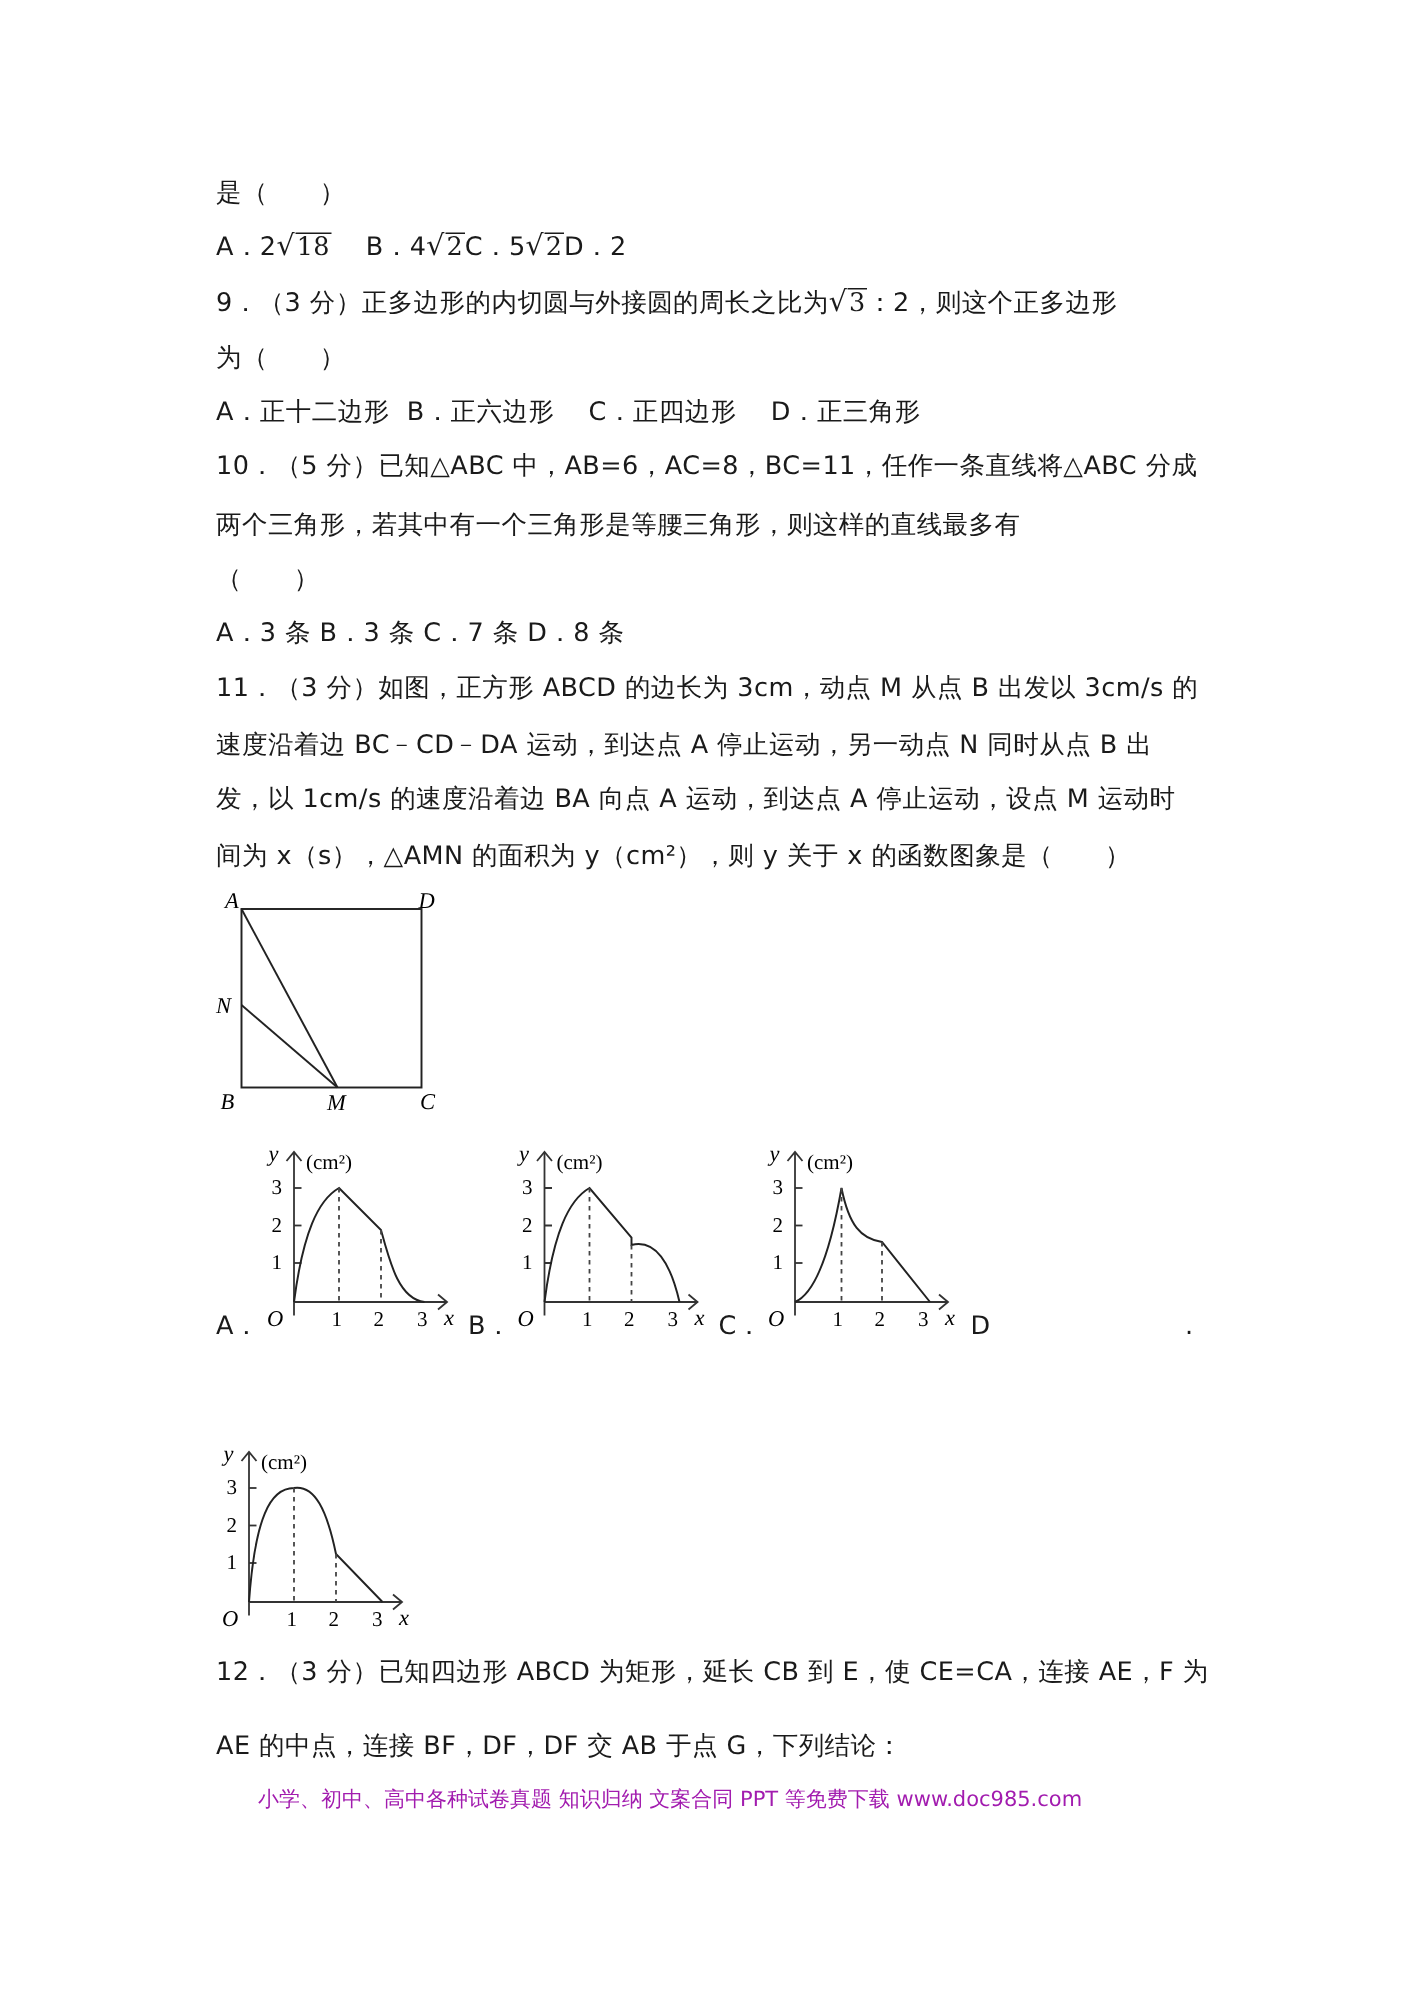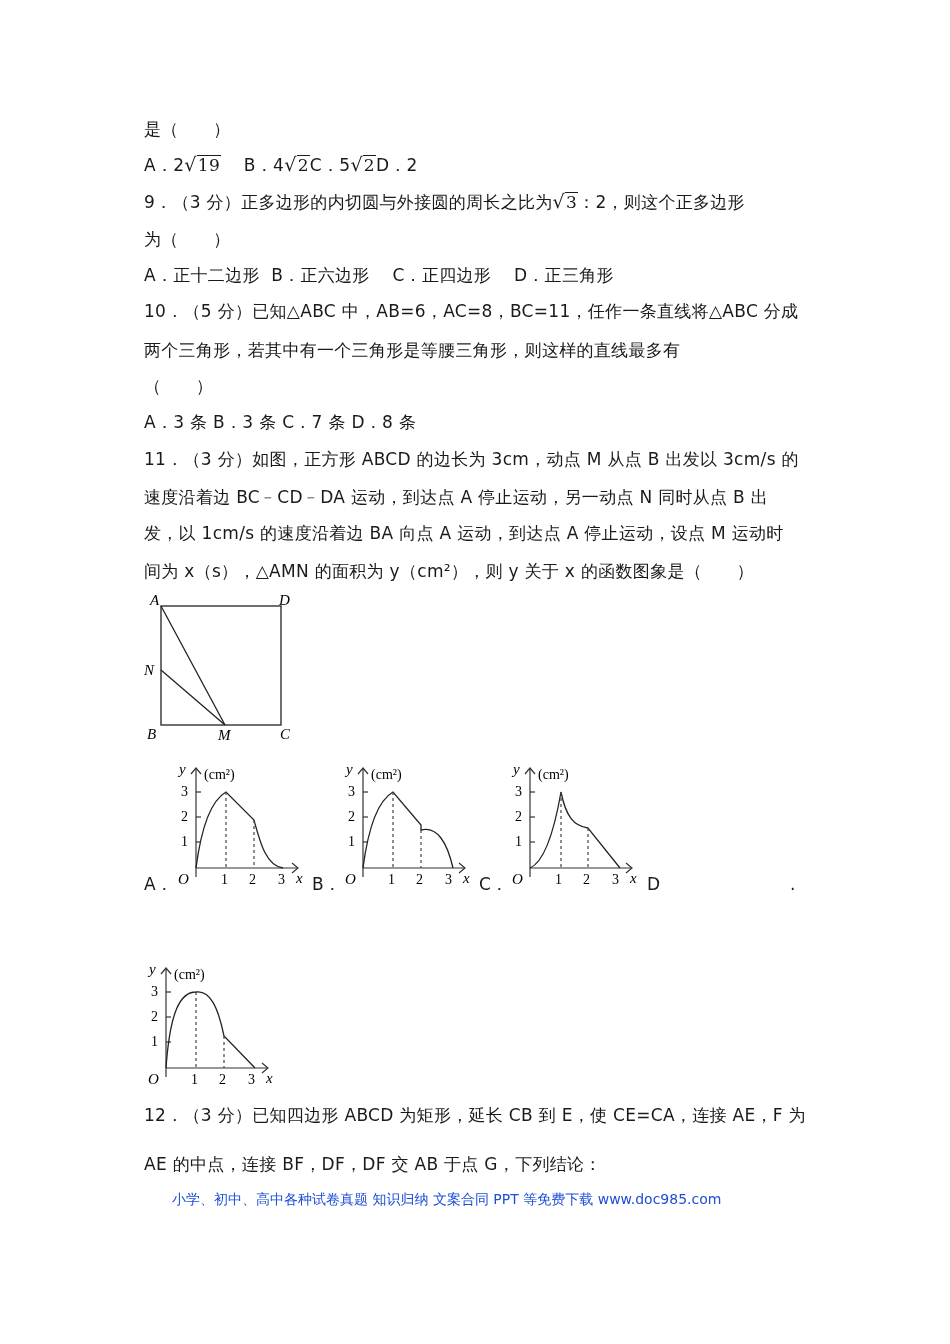--- a/index.html
+++ b/index.html
@@ -4,29 +4,29 @@
 <style>
   html, body { margin: 0; padding: 0; background: #ffffff; }
   body { width: 950px; height: 1344px; position: relative; overflow: hidden;
          font-family: "DejaVu Sans", "Liberation Sans", sans-serif; color: #1a1a1a; }
   .line { position: absolute; left: 144px; font-size: 17px; line-height: 22px; white-space: nowrap; letter-spacing: 0.3px; }
   .sqrt { display: inline-block; position: relative; }
   .sqrt .rad { border-top: 1.2px solid #1a1a1a; padding: 0 1px; display: inline-block; line-height: 18px; font-family: "DejaVu Serif", serif; }
   .sqrt .sym { font-size: 19px; }
   .fig { position: absolute; }
   .opt-label { position: absolute; font-size: 17px; line-height: 22px; }
-  .footer { position: absolute; left: 172px; top: 1191px; font-size: 14px; color: #1d4ed8; white-space: nowrap; }
+  .footer { position: absolute; left: 172px; top: 1191px; font-size: 14px; color: #a21caf; white-space: nowrap; }
   svg text { font-family: "Liberation Serif", "DejaVu Serif", serif; }
 </style>
 </head>
 <body>
 
 <div class="line" style="top:118px">是（　　）</div>
 <div class="line" style="top:153px">
-  <span>A．2</span><span class="sqrt"><span class="sym">√</span><span class="rad">19</span></span>
+  <span>A．2</span><span class="sqrt"><span class="sym">√</span><span class="rad">18</span></span>
   &nbsp;&nbsp;&nbsp;<span>B．4</span><span class="sqrt"><span class="sym">√</span><span class="rad">2</span></span><span>C．5</span><span class="sqrt"><span class="sym">√</span><span class="rad">2</span></span><span>D．2</span>
 </div>
 
 <div class="line" style="top:190px">
   <span>9．（3 分）正多边形的内切圆与外接圆的周长之比为</span><span class="sqrt"><span class="sym">√</span><span class="rad">3</span></span><span>：2，则这个正多边形</span>
 </div>
 <div class="line" style="top:228px">为（　　）</div>
 <div class="line" style="top:264px; white-space:pre">A．正十二边形  B．正六边形    C．正四边形    D．正三角形</div>
 
 <div class="line" style="top:300px">10．（5 分）已知△ABC 中，AB=6，AC=8，BC=11，任作一条直线将△ABC 分成</div>

